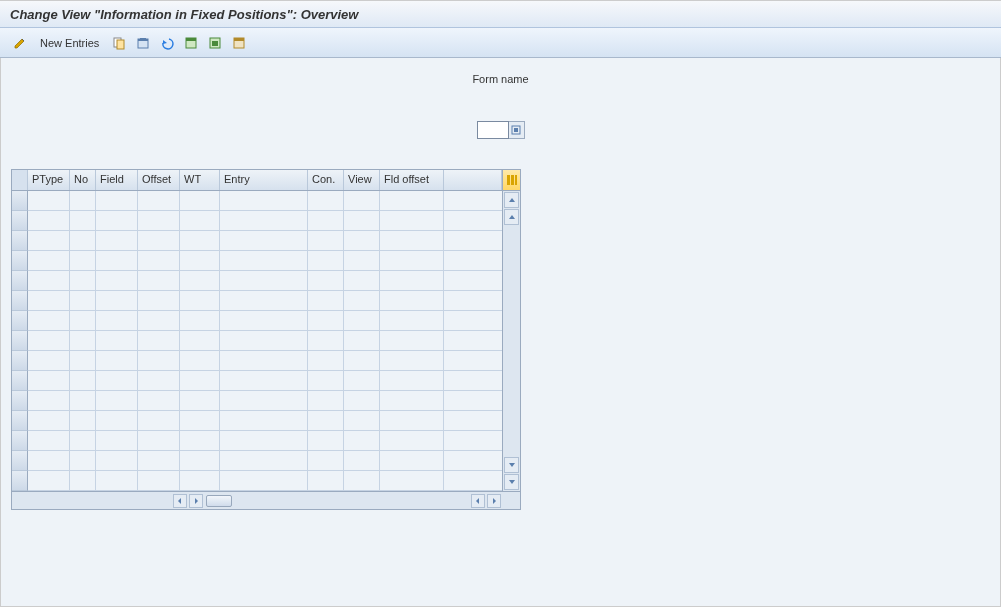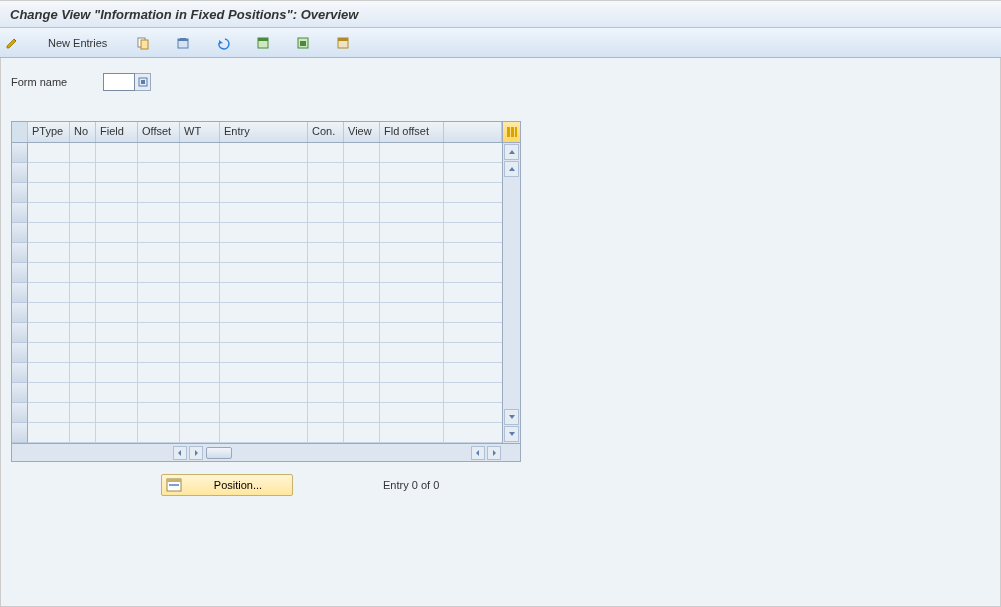--- a/index.html
+++ b/index.html
@@ -25,22 +25,22 @@
       border-top: 1px solid #ccc;
     }
 
     
     .toolbar {
       background: linear-gradient(to bottom, #eff5fc 0%, #d5e3f3 100%);
       height: 30px;
       border-bottom: 1px solid #a8b8cc;
       display: flex;
       align-items: center;
-      padding: 0 2px;
-      gap: 20px;
+      padding: 0 10px;
+      gap: 4px;
     }
     .tb-btn {
       width: 20px;
       height: 20px;
       display: flex;
       align-items: center;
       justify-content: center;
       border: 1px solid transparent;
       border-radius: 2px;
       cursor: pointer;
@@ -68,20 +68,21 @@
       background: #eef3f8;
       height: calc(100% - 58px);
       border: 1px solid #ccc;
       border-top: none;
     }
     .form-row {
       display:flex;
       align-items:center;
       gap:36px;
       margin-bottom: 30px;
+      flex-direction: column;
     }
     .form-label { color:#333; font-size:11px; }
     .input-wrap { position:relative; display:flex; align-items:center; }
     .form-input {
       width: 32px; height:18px; border:1px solid #7a8aa0; background:#fff; font-size:11px; padding:1px 2px;
     }
     .f4-btn {
       width:16px; height:18px; background:#e5ecf4; border:1px solid #9aaabf; border-left:none;
       display:flex;align-items:center;justify-content:center;cursor:pointer;
     }
@@ -504,25 +505,14 @@
           </div>
         <div class="hs-arrow">
             <svg width="8" height="8" viewBox="0 0 8 8">
               <path d="M3 1 L6 4 L3 7 Z" fill="#5b7fad"></path>
             </svg>
           </div>
       </div>
     </div>
   </div>
 
-  <div class="footer-row">
-    <div class="pos-btn">
-      <svg class="pos-btn-icon" width="16" height="14" viewBox="0 0 16 14">
-          <rect x="1" y="1" width="14" height="12" fill="#fff" stroke="#9a8a4a"></rect>
-          <rect x="1" y="1" width="14" height="3" fill="#c8b26a"></rect>
-          <rect x="3" y="6" width="10" height="2" fill="#7aa0d4"></rect>
-        </svg>
-      <span style="flex:1;text-align:center">Position...</span>
-    </div>
-    <span class="entry-text">Entry 0 of 0</span>
-  </div>
 
 </div>
 
 </body></html>

